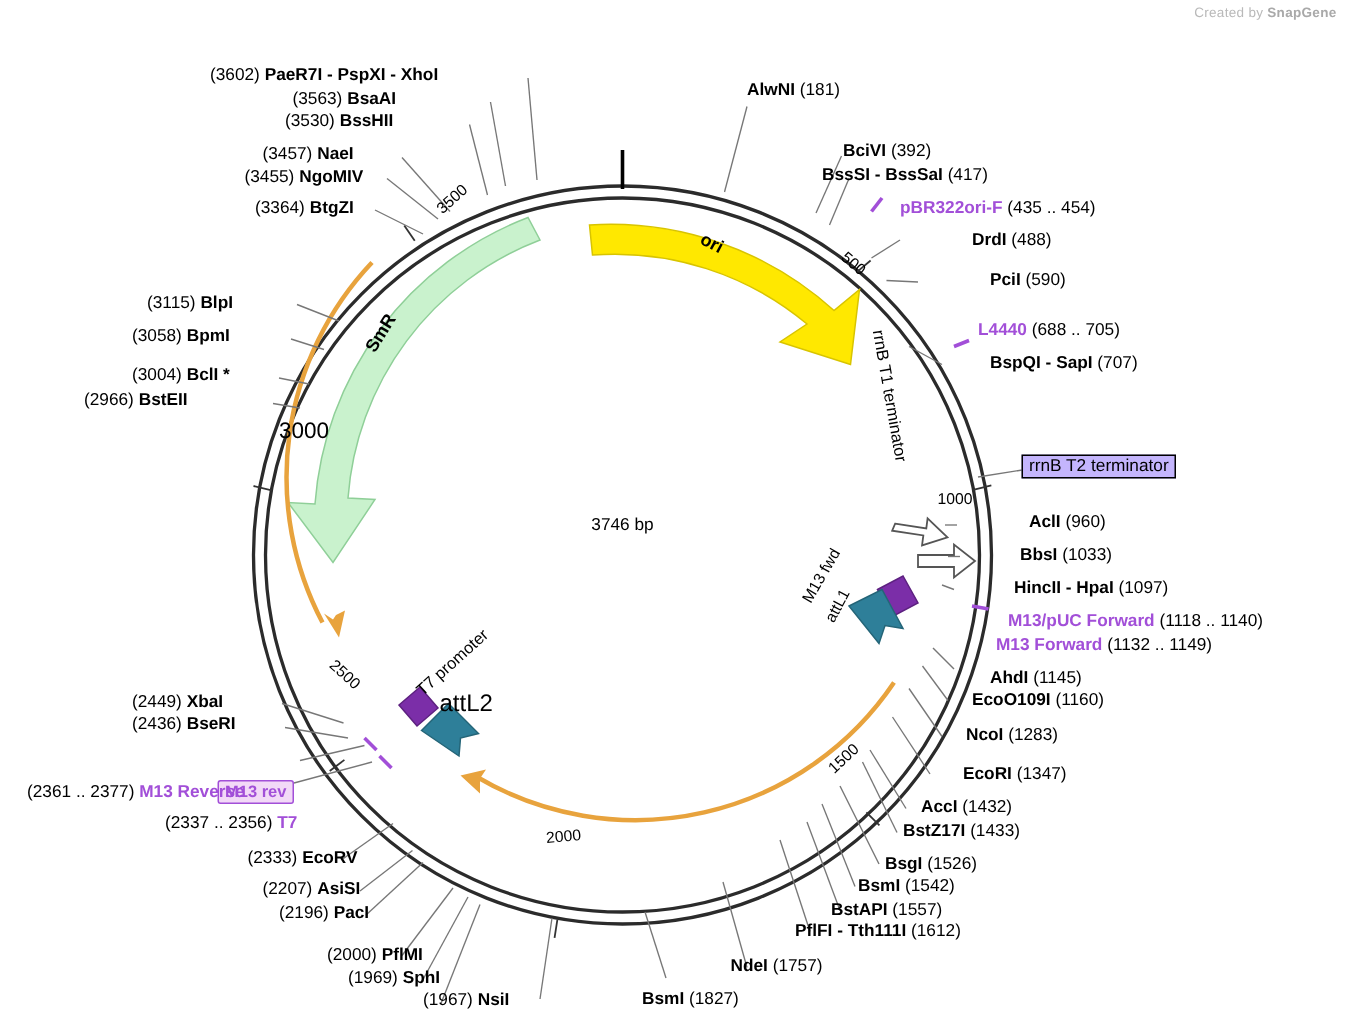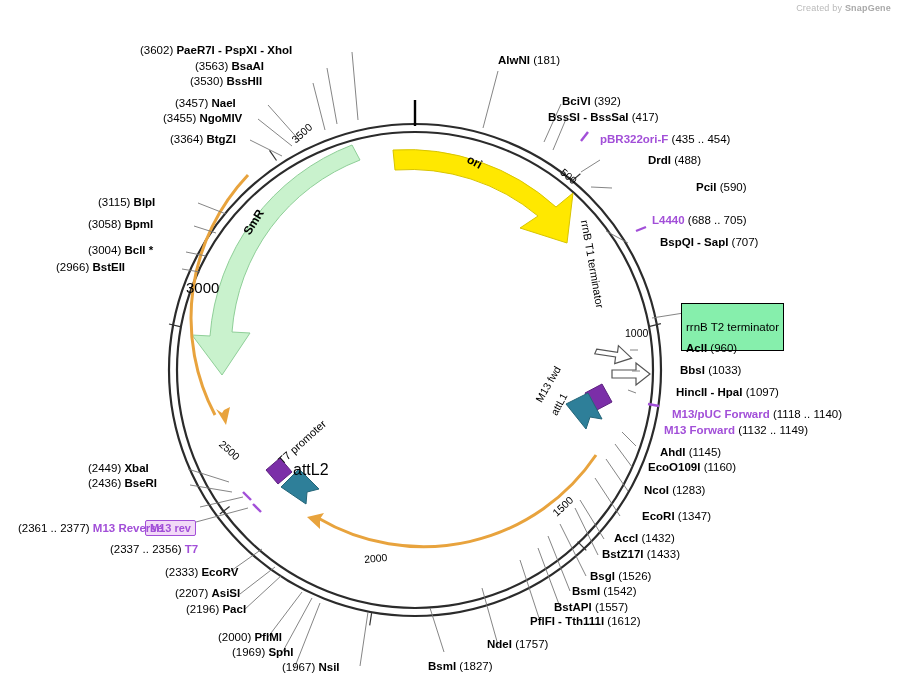--- a/index.html
+++ b/index.html
@@ -23,21 +23,21 @@
   }
   .credit b{color:#a9a9a9;font-weight:bold;}
 
   .title{
     position:absolute;text-align:center;font-weight:bold;font-size:14px;color:#000;
   }
   .subtitle{
     position:absolute;text-align:center;font-size:11.5px;color:#000;
   }
   .boxed{
-    border:1px solid #000;padding:17px 4px;background:#86efac;font-size:11.5px;
+    border:1px solid #000;padding:1px 4px;background:#c4b5fd;font-size:11.5px;
   }
   .m13rev-box{
     border:1px solid #a24fd8;background:#f2d9f7;color:#a24fd8;font-weight:bold;
     padding:1px 4px;font-size:11px;border-radius:2px;
   }
 </style>
 </head>
 <body>
 
 <div id="stage">
@@ -144,20 +144,21 @@
       <line x1="498" y1="645" x2="482" y2="588"></line>
       <line x1="690" y1="312" x2="652" y2="318"></line>
     </g>
   </svg>
 
   <div class="credit">
     <span>Created by</span>
     <b>SnapGene</b>
   </div>
 
+  <div class="subtitle" style="left:265px;top:344px;width:300px;">3746 bp</div>
 
   <div class="lbl feat-name" style="left:467px;top:155px;transform:rotate(28deg);color:#000;">ori</div>
   <div class="lbl feat-name" style="left:240px;top:215px;transform:rotate(-58deg);">SmR</div>
   <div class="lbl" style="left:548px;top:258px;transform:rotate(80deg);font-size:11px;">rrnB T1 terminator</div>
   <div class="lbl" style="left:528px;top:378px;transform:rotate(-60deg);font-size:10.5px;">M13 fwd</div>
   <div class="lbl" style="left:547px;top:398px;transform:rotate(-62deg);font-size:10.5px;">attL1</div>
   <div class="lbl" style="left:272px;top:436px;transform:rotate(-42deg);font-size:11px;">T7 promoter</div>
   <div class="lbl" style="left:293px;top:461px;font-size:16px;">attL2</div>
 
   <div class="lbl boxed" style="left:681px;top:303px;">rrnB T2 terminator</div>
@@ -275,21 +276,21 @@
     <span class="pos">(417)</span>
   </div>
   <div class="lbl purple" style="left:600px;top:133px;">
     <span class="enz">pBR322ori-F</span>
     <span class="pos">(435 .. 454)</span>
   </div>
   <div class="lbl" style="left:648px;top:154px;">
     <span class="enz">DrdI</span>
     <span class="pos">(488)</span>
   </div>
-  <div class="lbl" style="left:696px;top:181px;text-align:right;">
+  <div class="lbl" style="left:660px;top:181px;text-align:right;">
     <span class="enz">PciI</span>
     <span class="pos">(590)</span>
   </div>
   <div class="lbl purple" style="left:652px;top:214px;">
     <span class="enz">L4440</span>
     <span class="pos">(688 .. 705)</span>
   </div>
   <div class="lbl" style="left:660px;top:236px;">
     <span class="enz">BspQI  -  SapI</span>
     <span class="pos">(707)</span>

